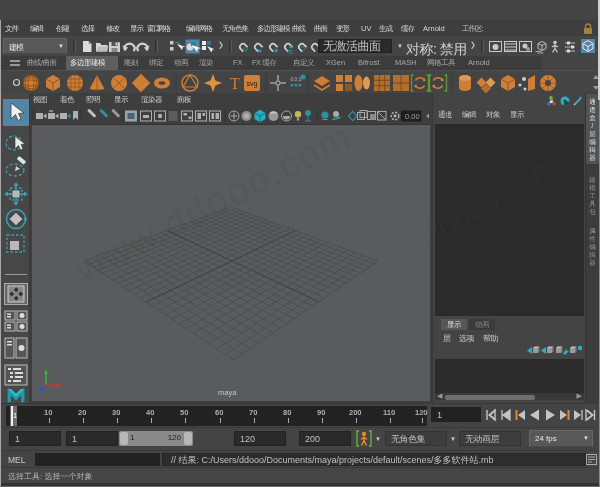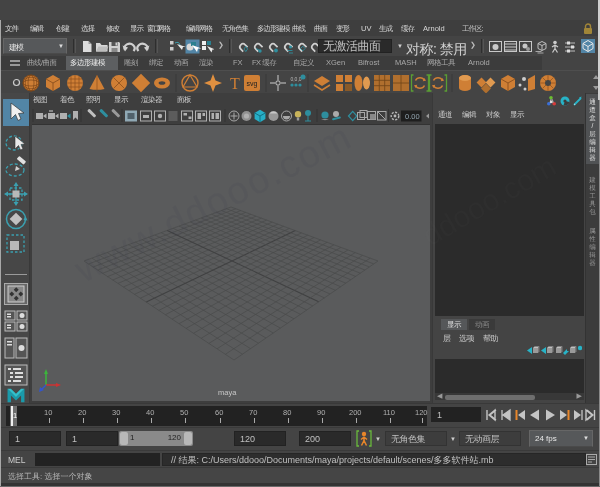--- a/index.html
+++ b/index.html
@@ -39,21 +39,21 @@
 #layersec { position:absolute; left:0; top:224px; width:153px; height:86px; }
 #sidetabs { left:585px; top:93px; width:15px; height:310px; background:#3c3c3c; border-left:1px solid #333;}
 
 #timerow { left:0; top:403px; width:600px; height:24px; background:#444444; border-top:1px solid #393939;}
 #ruler { position:absolute; left:6px; top:2px; width:421px; height:20px; background:#222222; color:#c0c0c0; }
 #rangerow { left:0; top:427px; width:600px; height:23px; background:#444444; border-top:1px solid #3a3a3a; }
 #cmdrow { left:0; top:450px; width:600px; height:17px; background:#444444; border-top:1px solid #3a3a3a; font-size:8px;}
 #helprow { left:0; top:467px; width:600px; height:16px; background:#454545; border-top:1px solid #3a3a3a; color:#b4b4b4; font-size:8px;}
 #bottomstrip { left:0; top:483px; width:600px; height:4px; background:#333333; }
 .tick { position:absolute; bottom:3px; width:1px; height:5px; background:#aaaaaa; }
-.tlabel { position:absolute; top:2px; font-size:7.5px; color:#b0b0b0; }
+.tlabel { position:absolute; top:2px; font-size:7.5px; color:#b0b0b0;font-weight:bold; }
 </style>
 </head>
 <body>
 <div id="win">
 
 
 <div class="abs" id="menubar">
   <span class="m" style="left:5px">文件</span>
   <span class="m" style="left:30px">编辑</span>
   <span class="m" style="left:56px">创建</span>

